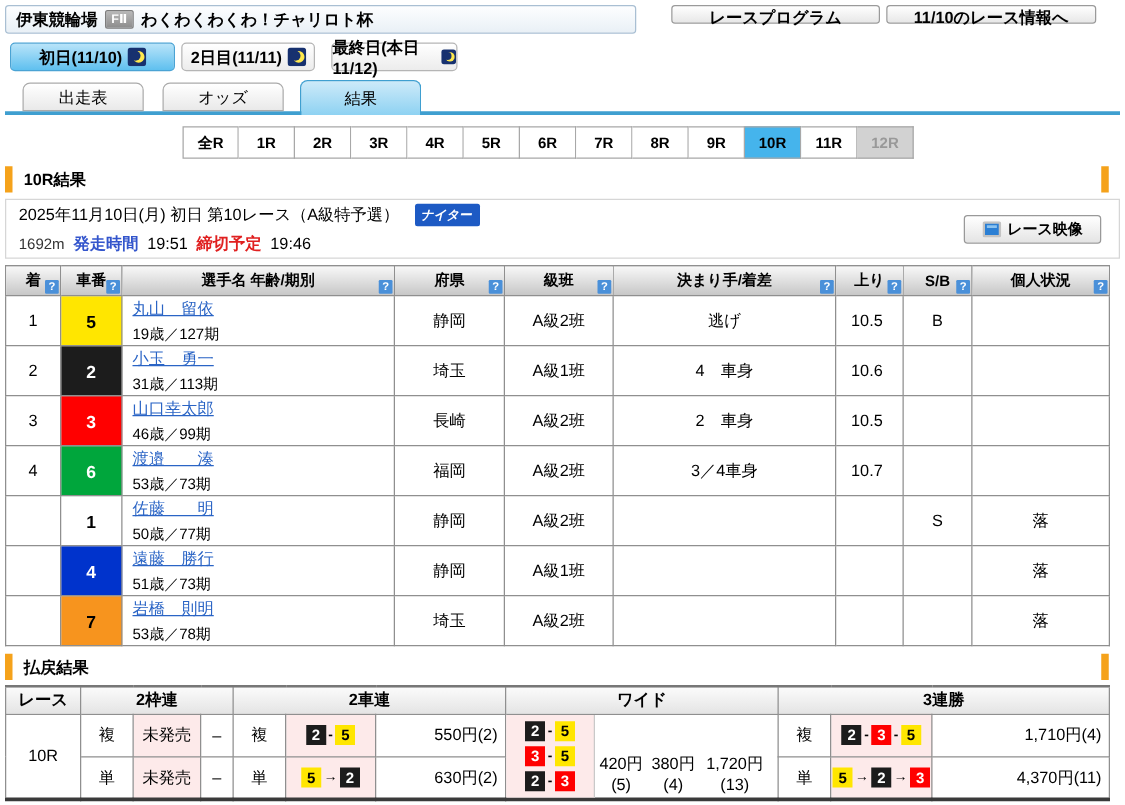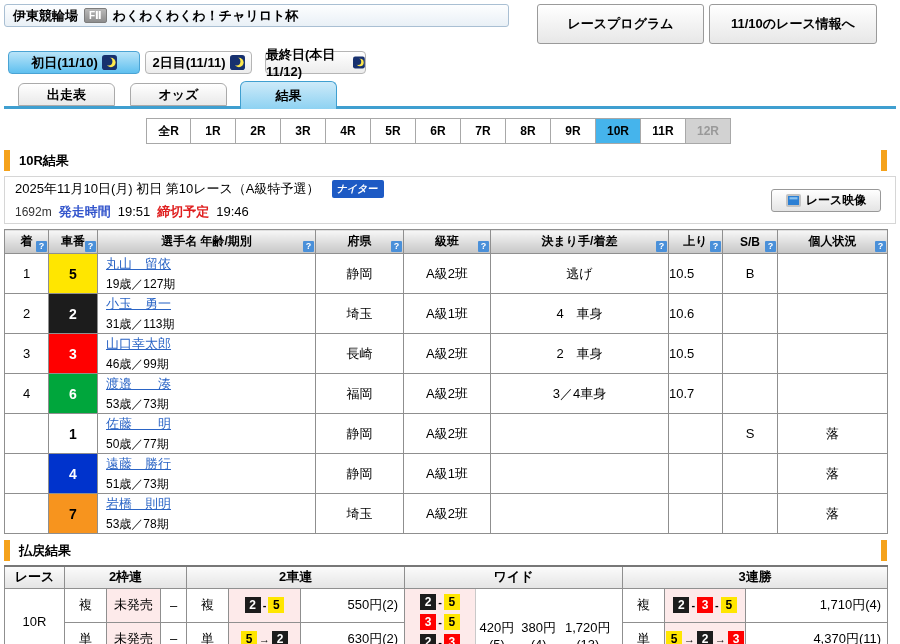--- a/index.html
+++ b/index.html
@@ -14,21 +14,21 @@
     flex:0 0 505px; height:23px; border:1px solid #a9bfd3; border-radius:3px;
     background:linear-gradient(#fdfeff,#e9f0f6);
     display:flex; align-items:center; padding:0 8px; gap:6px;
     font-size:13px; font-weight:bold;
   }
   .fii-badge {
     background:linear-gradient(#b9b9b9,#8d8d8d); color:#fff; font-size:10px; font-weight:bold;
     padding:1px 4px; border-radius:2px; border:1px solid #7c7c7c;
   }
   .top-btn {
-    height:40px; border:1px solid #9a9a9a; border-radius:3px;
+    height:15px; border:1px solid #9a9a9a; border-radius:3px;
     background:linear-gradient(#ffffff,#e7e7e7);
     font-size:13px; font-weight:bold; font-family:inherit; cursor:pointer;
   }
   .btn-program { width:167px; margin-left:28px; }
   .btn-info { width:168px; margin-left:5px; }
   
   .day-tabs { display:flex; margin:7px 0 0 8px; }
   .day-tab {
     height:23px; border:1px solid #b5b5b5; border-radius:4px;
     background:linear-gradient(#ffffff,#ececec);
@@ -40,21 +40,21 @@
   }
   .dt1 { width:132px; } .dt2 { width:107px; margin-left:5px; } .dt3 { width:101px; margin-left:13px; }
   
   .view-tabs { position:relative; height:29px; margin-top:6px; }
   .view-underline { position:absolute; left:4px; right:4px; bottom:0; height:3px; background:#3f9fd0; }
   .vtab {
     position:absolute; bottom:3px; height:23px; width:97px;
     border:1px solid #aaa; border-radius:6px 6px 0 0;
     background:linear-gradient(#ffffff,#e9e9e9);
     display:flex; align-items:center; justify-content:center;
-    font-size:13px; font-weight:bold; cursor:pointer;
+    font-size:13px; font-weight:normal; cursor:pointer;
   }
   .vt1 { left:18px; } .vt2 { left:130px; } .vt3 { left:240px; }
   .vtab.sel {
     bottom:0; height:28px; z-index:2;
     background:linear-gradient(#cdeaf9,#8ed2f2); border-color:#3f9fd0; border-bottom:none;
   }
   
   .race-tabs { display:flex; margin:9px 0 0 146px; }
   .rtab {
     width:45px; height:26px; line-height:24px; text-align:center;
@@ -100,21 +100,21 @@
   .hlp {
     position:absolute; right:1px; bottom:1px; width:11px; height:11px; line-height:11px;
     background:#4a90d9; color:#fff; font-size:9px; font-weight:bold; text-align:center;
     border-radius:1px; cursor:pointer;
   }
   .results td { border:1px solid #8f8f8f; height:40px; font-size:13px; text-align:center; background:#fff; }
   .results td.car { font-weight:bold; font-size:14px; }
   .results td.namec { text-align:left; padding-left:8px; }
   .name-link { color:#2a64c5; text-decoration:underline; cursor:pointer; }
   .agetxt { font-size:12px; color:#000; margin-top:3px; }
-  .results td.timec { text-align:left; padding-right:4px; }
+  .results td.timec { text-align:center; padding-right:4px; }
   
   .payout { margin:4px 0 0 4px; width:883px; border-top:2px solid #777; border-bottom:3px solid #3a3a3a; }
   .payout th {
     background:linear-gradient(#fbfbfb,#e4e4e4); border:1px solid #8f8f8f;
     height:22px; font-size:13px; font-weight:bold;
   }
   .payout td { border:1px solid #8f8f8f; height:33px; font-size:13px; text-align:center; background:#fff; }
   .payout td.pink { background:#fdeaea; }
   .payout td.price { text-align:right; padding-right:6px; }
   .racecell { font-size:13px; }

